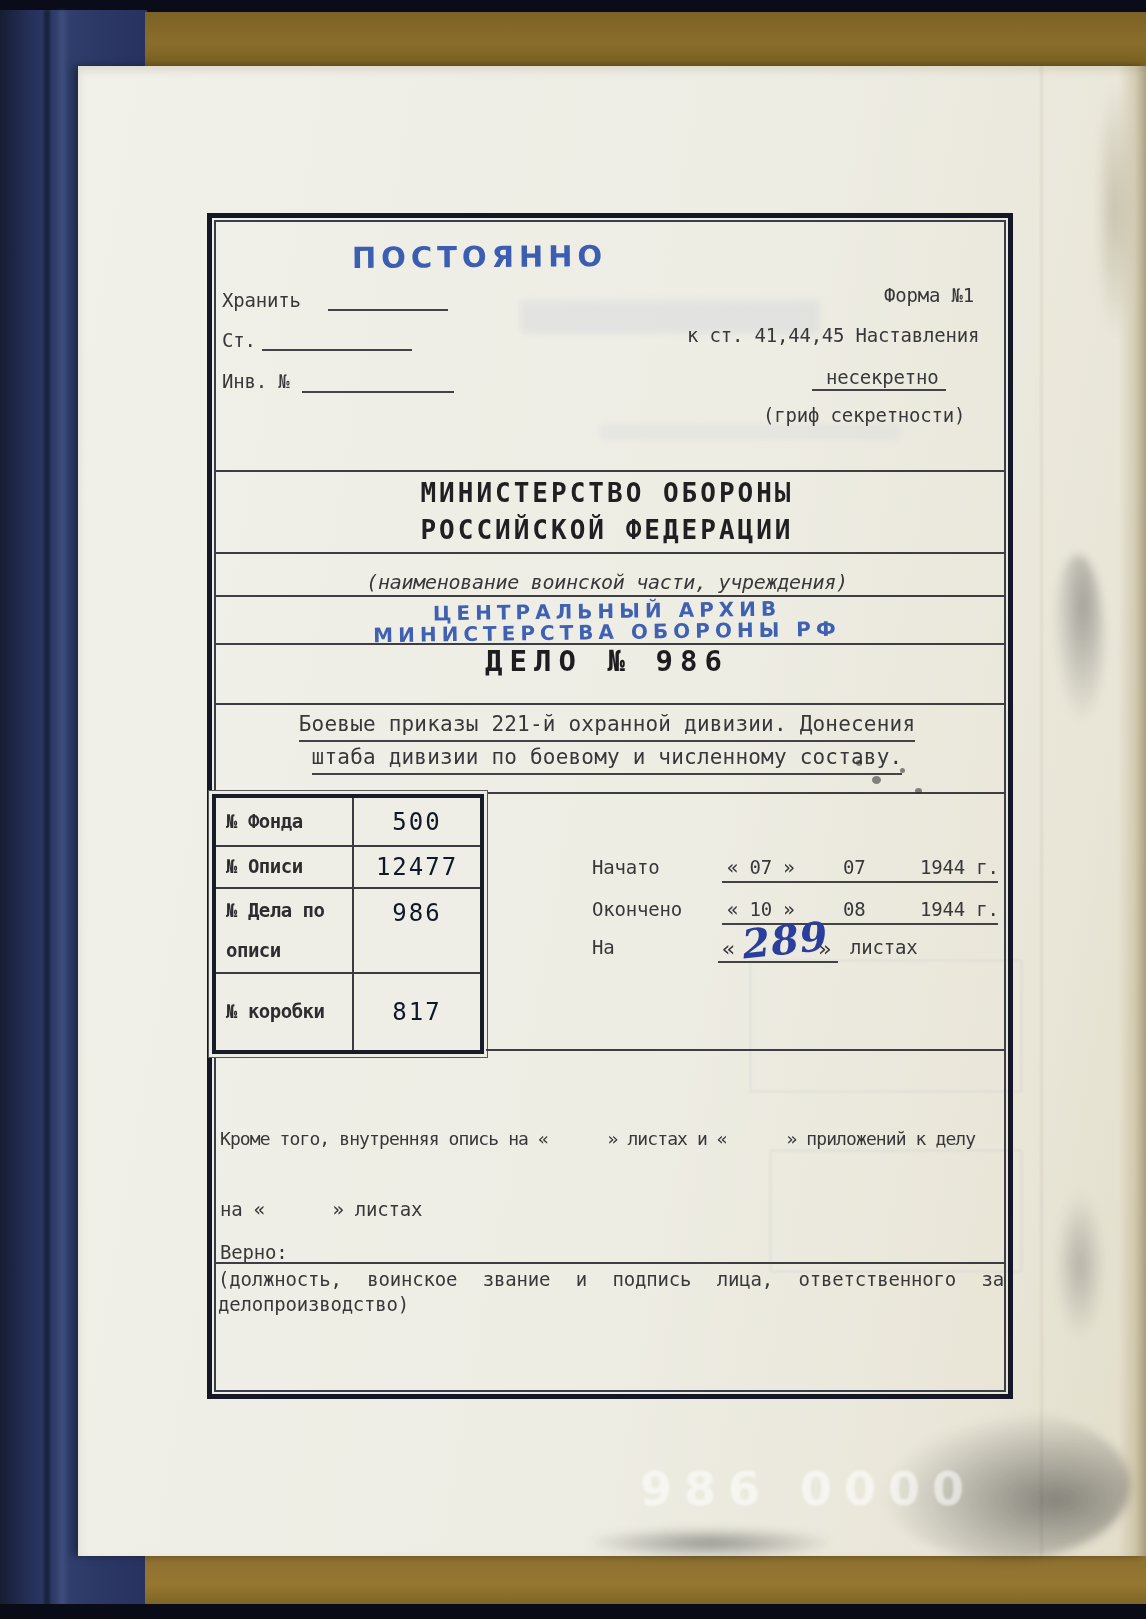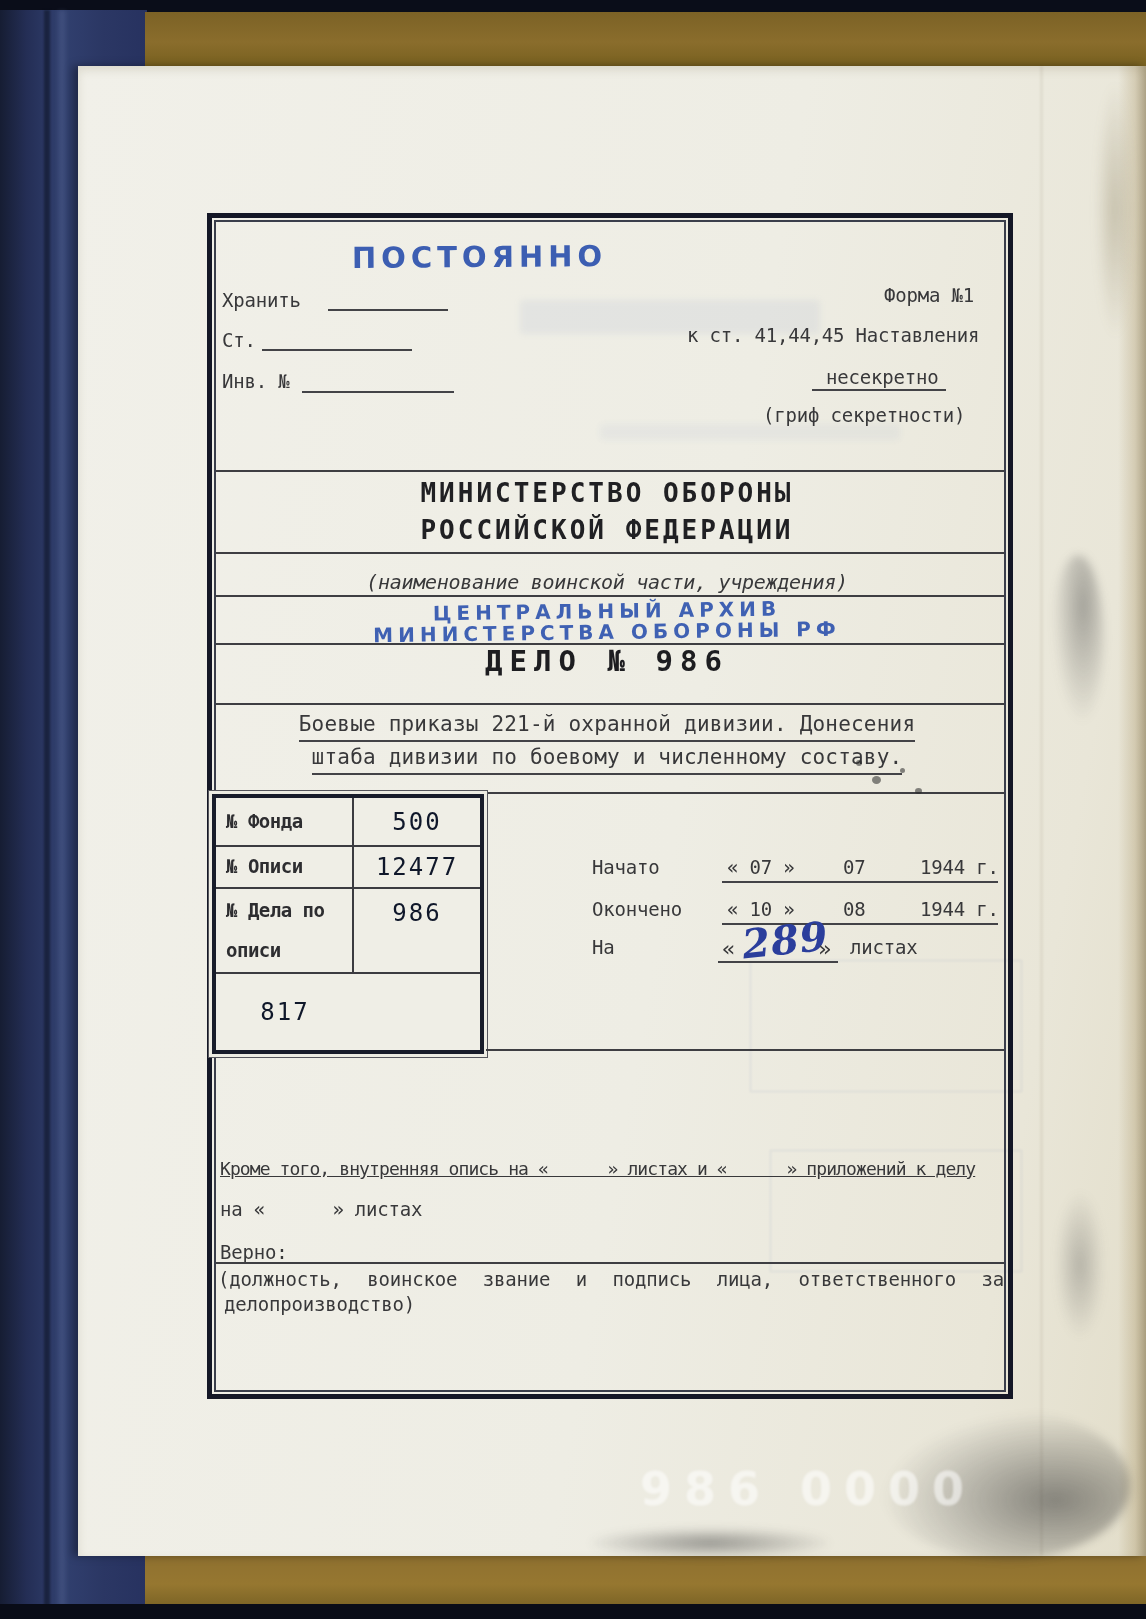--- a/index.html
+++ b/index.html
@@ -137,20 +137,21 @@
   </div>
   <div class="abs rule" style="left:216px;top:792px;width:788px;"></div>
 
   <div class="abs reg-table">
     <div class="cell cl">№ Фонда</div>
     <div class="cell cv">500</div>
     <div class="cell cl">№ Описи</div>
     <div class="cell cv">12477</div>
     <div class="cell cl">№ Дела по описи</div>
     <div class="cell cv vtop">986</div>
+    <div class="cell cl nb">№ коробки</div>
     <div class="cell cv nb">817</div>
   </div>
 
   <div class="abs t" style="left:592px;top:856px;">Начато</div>
   <div class="abs t" style="left:727px;top:856px;">« 07 »</div>
   <div class="abs t" style="left:843px;top:856px;">07</div>
   <div class="abs t" style="left:920px;top:856px;">1944 г.</div>
   <div class="abs uline" style="left:722px;top:881px;width:276px;"></div>
 
   <div class="abs t" style="left:592px;top:898px;">Окончено</div>
@@ -161,27 +162,27 @@
 
   <div class="abs t" style="left:592px;top:936px;">На</div>
   <div class="abs t" style="left:722px;top:936px;font-size:22px;">«</div>
   <div class="abs hand" style="left:742px;top:916px;">289</div>
   <div class="abs t" style="left:818px;top:936px;font-size:22px;">»</div>
   <div class="abs t" style="left:850px;top:936px;">листах</div>
   <div class="abs uline" style="left:718px;top:961px;width:120px;"></div>
 
   <div class="abs rule" style="left:486px;top:1049px;width:518px;"></div>
 
-  <div class="abs t longline pre" style="left:220px;top:1158px;text-decoration:underline;">Кроме того, внутренняя опись на «      » листах и «      » приложений к делу</div>
+  <div class="abs t longline pre" style="left:220px;top:1128px;">Кроме того, внутренняя опись на «      » листах и «      » приложений к делу</div>
   <div class="abs t pre" style="left:220px;top:1198px;">на «      » листах</div>
 
   <div class="abs t" style="left:220px;top:1241px;">Верно:</div>
   <div class="abs rule" style="left:216px;top:1262px;width:788px;"></div>
   <div class="abs t just" style="left:218px;top:1268px;width:786px;">(должность, воинское звание и подпись лица, ответственного за</div>
-  <div class="abs t" style="left:218px;top:1293px;margin-left:6px;">делопроизводство)</div>
+  <div class="abs t" style="left:218px;top:1293px;">делопроизводство)</div>
 
   <div class="abs stain" style="left:1052px;top:555px;width:52px;height:170px;background:radial-gradient(ellipse at 60% 30%,rgba(60,60,60,.4),rgba(60,60,60,0) 70%);"></div>
   <div class="abs stain" style="left:1055px;top:1190px;width:50px;height:150px;background:radial-gradient(ellipse,rgba(70,70,70,.3),rgba(70,70,70,0) 70%);"></div>
   <div class="abs stain" style="left:880px;top:1410px;width:250px;height:150px;background:radial-gradient(ellipse at 70% 60%,rgba(40,40,40,.5),rgba(40,40,40,0) 70%);"></div>
   <div class="abs stain" style="left:590px;top:1528px;width:240px;height:30px;background:radial-gradient(ellipse,rgba(45,45,45,.45),rgba(45,45,45,0) 75%);"></div>
   <div class="abs stain" style="left:1095px;top:80px;width:40px;height:260px;background:radial-gradient(ellipse,rgba(110,95,55,.28),rgba(110,95,55,0) 70%);"></div>
   <div class="speck" style="left:856px;top:760px;width:6px;height:6px;"></div>
   <div class="speck" style="left:872px;top:776px;width:9px;height:8px;"></div>
   <div class="speck" style="left:900px;top:768px;width:5px;height:5px;"></div>
   <div class="speck" style="left:915px;top:788px;width:7px;height:6px;"></div>

